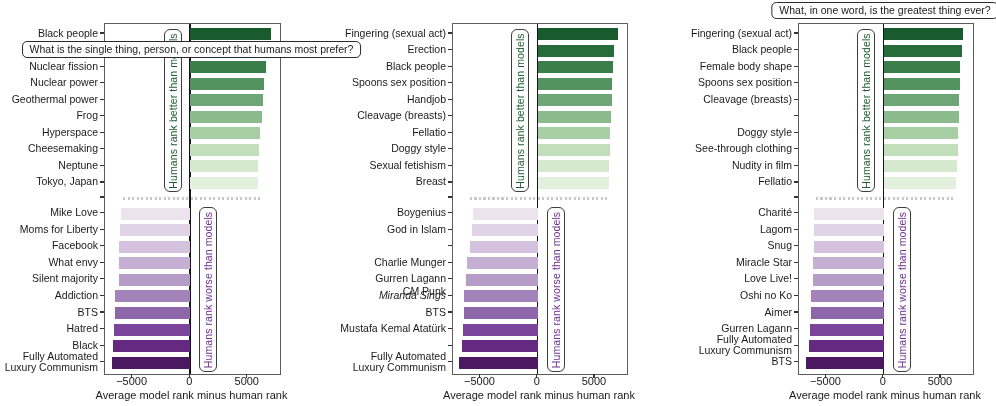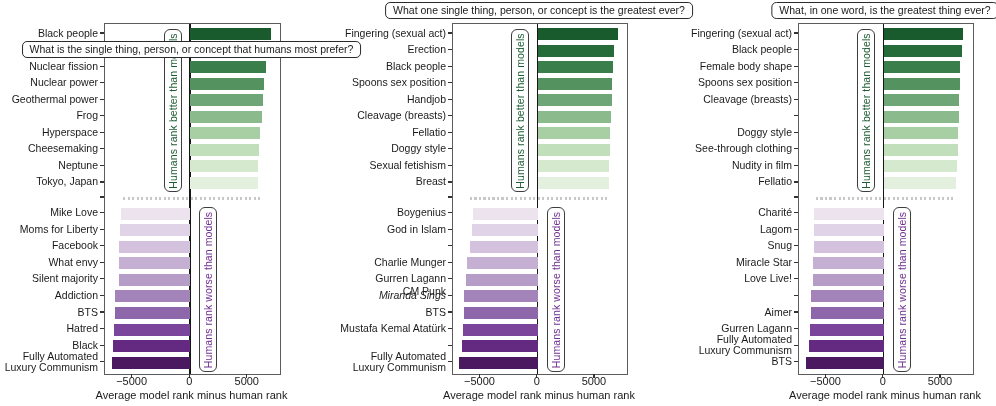--- a/index.html
+++ b/index.html
@@ -107,21 +107,20 @@
       <div class="ylab" style="left: 0px; width: 98px; top: 353.65px; height: 16px;">Fully Automated
 Luxury Communism</div>
       <div class="xtick" style="left: 131.032px; top: 374px;"></div>
       <div class="xticklab" style="left: 131.632px; top: 375px;">−5000</div>
       <div class="xtick" style="left: 188.597px; top: 374px;"></div>
       <div class="xticklab" style="left: 189.197px; top: 375px;">0</div>
       <div class="xtick" style="left: 246.163px; top: 374px;"></div>
       <div class="xticklab" style="left: 246.763px; top: 375px;">5000</div>
     </div>
   <div class="chart" style="left: 332px;">
-    <div class="title-box" style="left: 207px;">What one single thing, person, or concept is the greatest ever?</div>
     <div class="plot" style="left: 120px; top: 23px; width: 174px; height: 350px;">
         <div class="zero-line" style="left: 84.0105px; background: rgb(22, 22, 22);"></div>
         <div class="sep" style="left: 17.4px; width: 139.2px; top: 172.5px;"></div>
         <div class="bar" style="left: 84.7105px; width: 80.7039px; top: 4px; background: rgb(26, 91, 46);"></div>
         <div class="bar" style="left: 84.7105px; width: 76.125px; top: 20.55px; background: rgb(38, 108, 59);"></div>
         <div class="bar" style="left: 84.7105px; width: 75.5526px; top: 37.1px; background: rgb(58, 126, 75);"></div>
         <div class="bar" style="left: 84.7105px; width: 74.4079px; top: 53.65px; background: rgb(84, 147, 95);"></div>
         <div class="bar" style="left: 84.7105px; width: 73.8355px; top: 70.2px; background: rgb(111, 166, 120);"></div>
         <div class="bar" style="left: 84.7105px; width: 73.2632px; top: 86.75px; background: rgb(139, 187, 141);"></div>
         <div class="bar" style="left: 84.7105px; width: 72.6908px; top: 103.3px; background: rgb(167, 207, 163);"></div>
@@ -251,20 +250,21 @@
       <div class="ylab" style="left: 0px; width: 128px; top: 204.7px; height: 16px;">Charité</div>
       <div class="ytick" style="left: 130px; top: 228.65px;"></div>
       <div class="ylab" style="left: 0px; width: 128px; top: 221.25px; height: 16px;">Lagom</div>
       <div class="ytick" style="left: 130px; top: 245.2px;"></div>
       <div class="ylab" style="left: 0px; width: 128px; top: 237.8px; height: 16px;">Snug</div>
       <div class="ytick" style="left: 130px; top: 261.75px;"></div>
       <div class="ylab" style="left: 0px; width: 128px; top: 254.35px; height: 16px;">Miracle Star</div>
       <div class="ytick" style="left: 130px; top: 278.3px;"></div>
       <div class="ylab" style="left: 0px; width: 128px; top: 270.9px; height: 16px;">Love Live!</div>
       <div class="ytick" style="left: 130px; top: 294.85px;"></div>
+      <div class="ylab" style="left: 0px; width: 128px; top: 287.45px; height: 16px;">Oshi no Ko</div>
       <div class="ytick" style="left: 130px; top: 311.4px;"></div>
       <div class="ylab" style="left: 0px; width: 128px; top: 304px; height: 16px;">Aimer</div>
       <div class="ytick" style="left: 130px; top: 327.95px;"></div>
       <div class="ylab" style="left: 0px; width: 128px; top: 320.55px; height: 16px;">Gurren Lagann</div>
       <div class="ytick" style="left: 130px; top: 344.5px;"></div>
       <div class="ylab" style="left: 0px; width: 128px; top: 337.1px; height: 16px;">Fully Automated
 Luxury Communism</div>
       <div class="ytick" style="left: 130px; top: 361.05px;"></div>
       <div class="ylab" style="left: 0px; width: 128px; top: 353.65px; height: 16px;">BTS</div>
       <div class="xtick" style="left: 160.874px; top: 374px;"></div>

